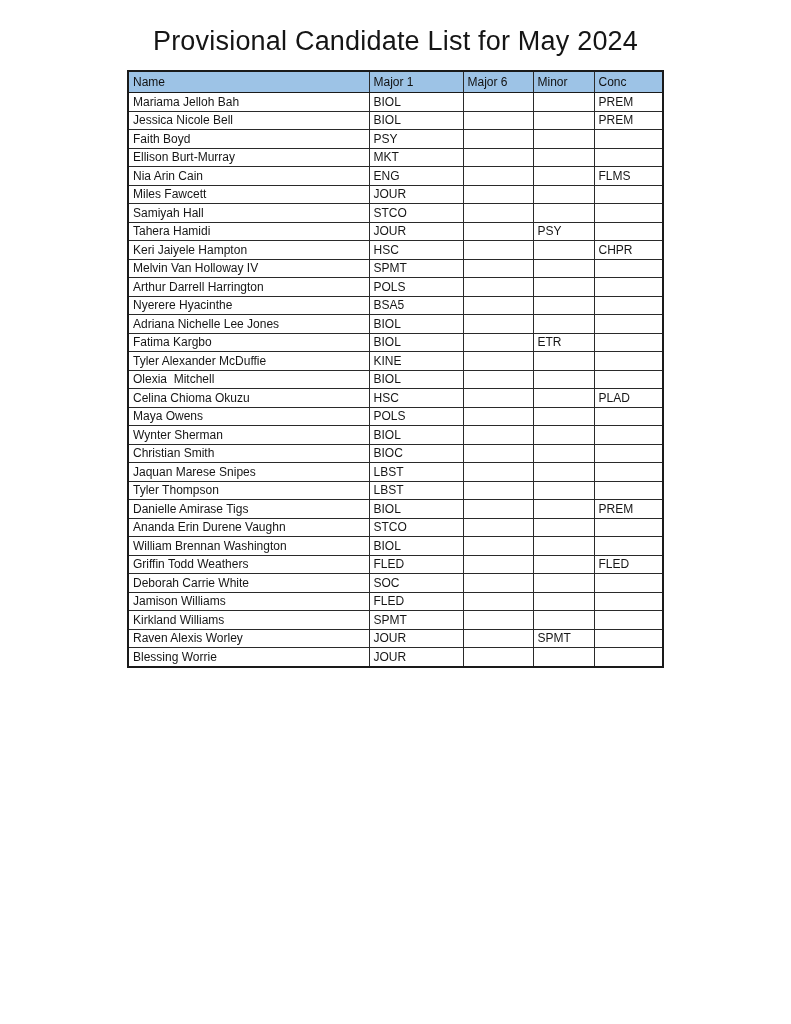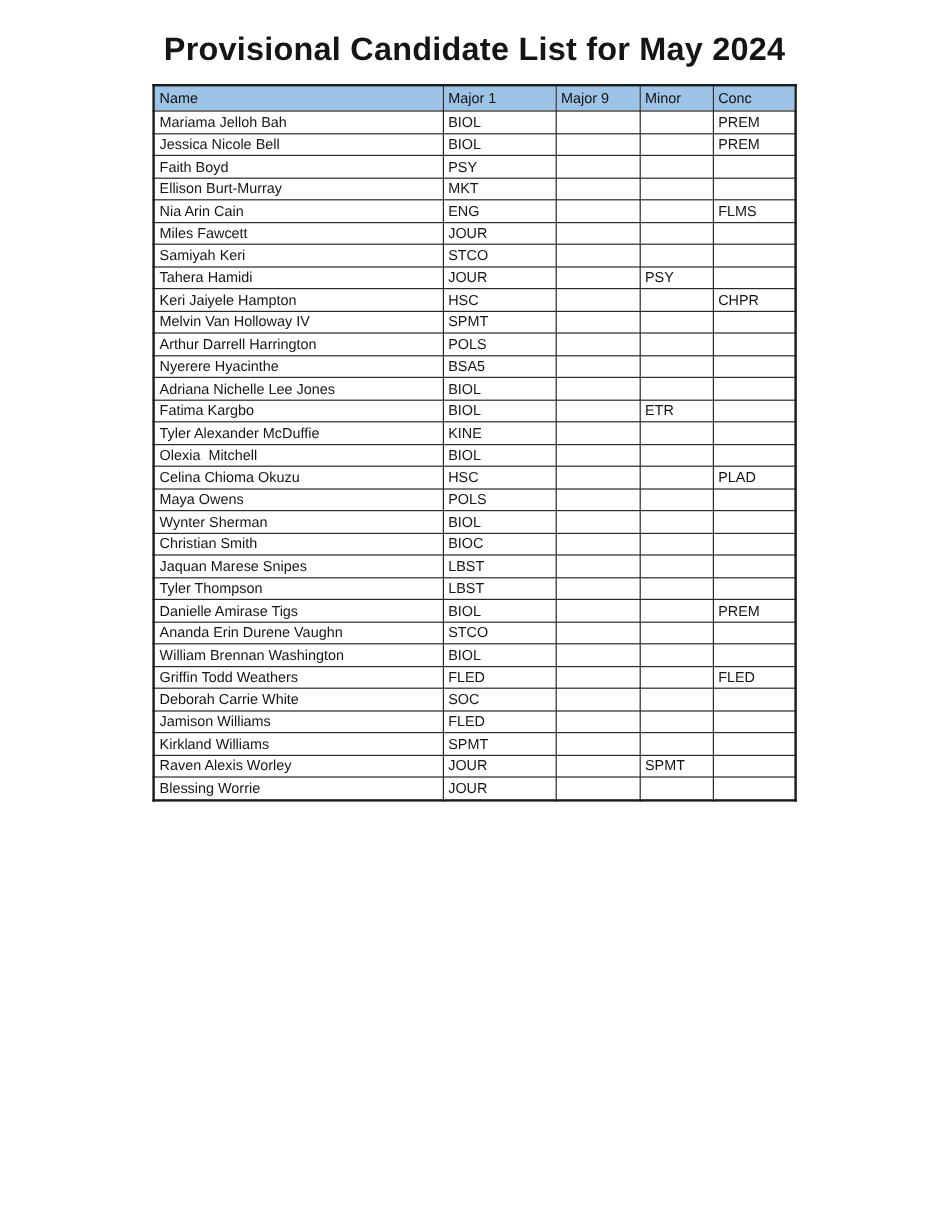--- a/index.html
+++ b/index.html
@@ -15,21 +15,21 @@
     color: #111111;
     overflow: hidden;
   }
   .page-title {
     position: absolute;
     top: 26px;
     left: 0;
     width: 791px;
     text-align: center;
     font-size: 27px;
-    font-weight: 700;
+    font-weight: 400;
     letter-spacing: 0.2px;
     color: #151515;
   }
   table.candidate-table {
     position: absolute;
     left: 127px;
     top: 70px;
     border-collapse: collapse;
     table-layout: fixed;
     width: 535px;
@@ -79,21 +79,21 @@
     <col class="col-name">
     <col class="col-major1">
     <col class="col-major2">
     <col class="col-minor">
     <col class="col-conc">
   </colgroup>
   <thead>
     <tr>
       <th>Name</th>
       <th>Major 1</th>
-      <th>Major 9</th>
+      <th>Major 6</th>
       <th>Minor</th>
       <th>Conc</th>
     </tr>
   </thead>
   <tbody id="table-body">
 
   <tr>
     <td>Mariama Jelloh Bah</td>
     <td>BIOL</td>
     <td></td>
@@ -136,21 +136,21 @@
 
   <tr>
     <td>Miles Fawcett</td>
     <td>JOUR</td>
     <td></td>
     <td></td>
     <td></td>
   </tr>
 
   <tr>
-    <td>Samiyah Keri</td>
+    <td>Samiyah Hall</td>
     <td>STCO</td>
     <td></td>
     <td></td>
     <td></td>
   </tr>
 
   <tr>
     <td>Tahera Hamidi</td>
     <td>JOUR</td>
     <td></td>

